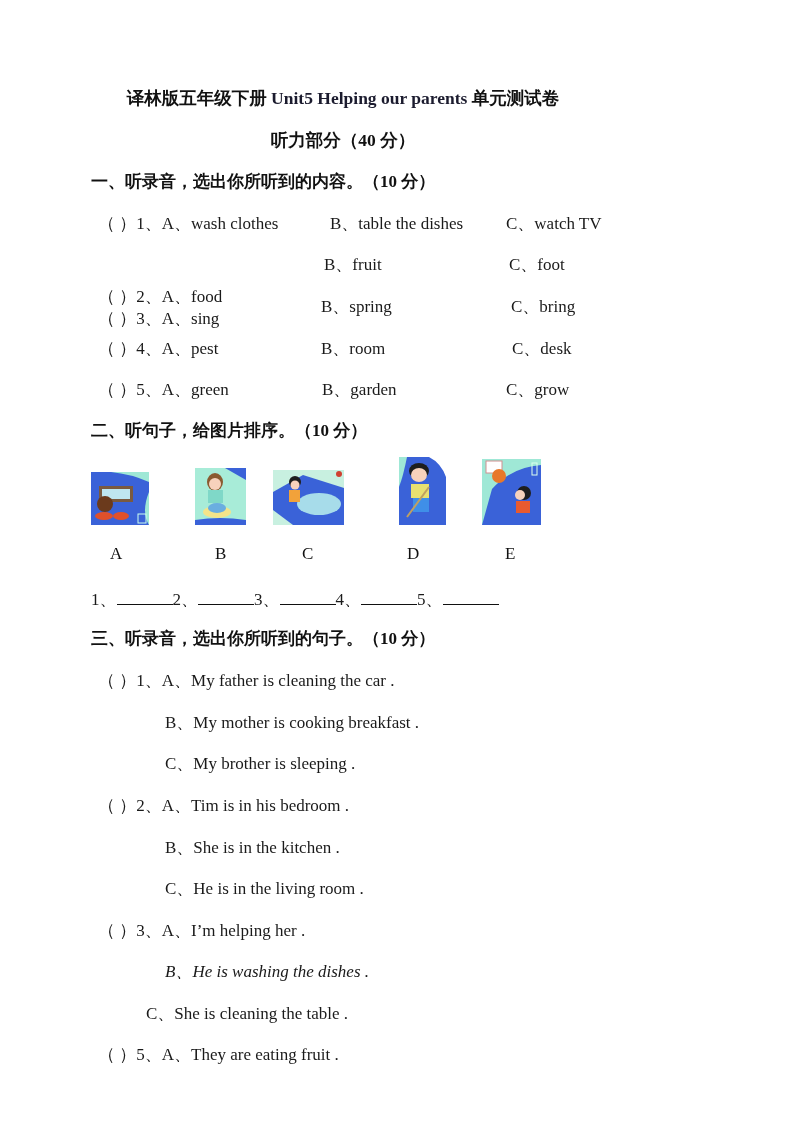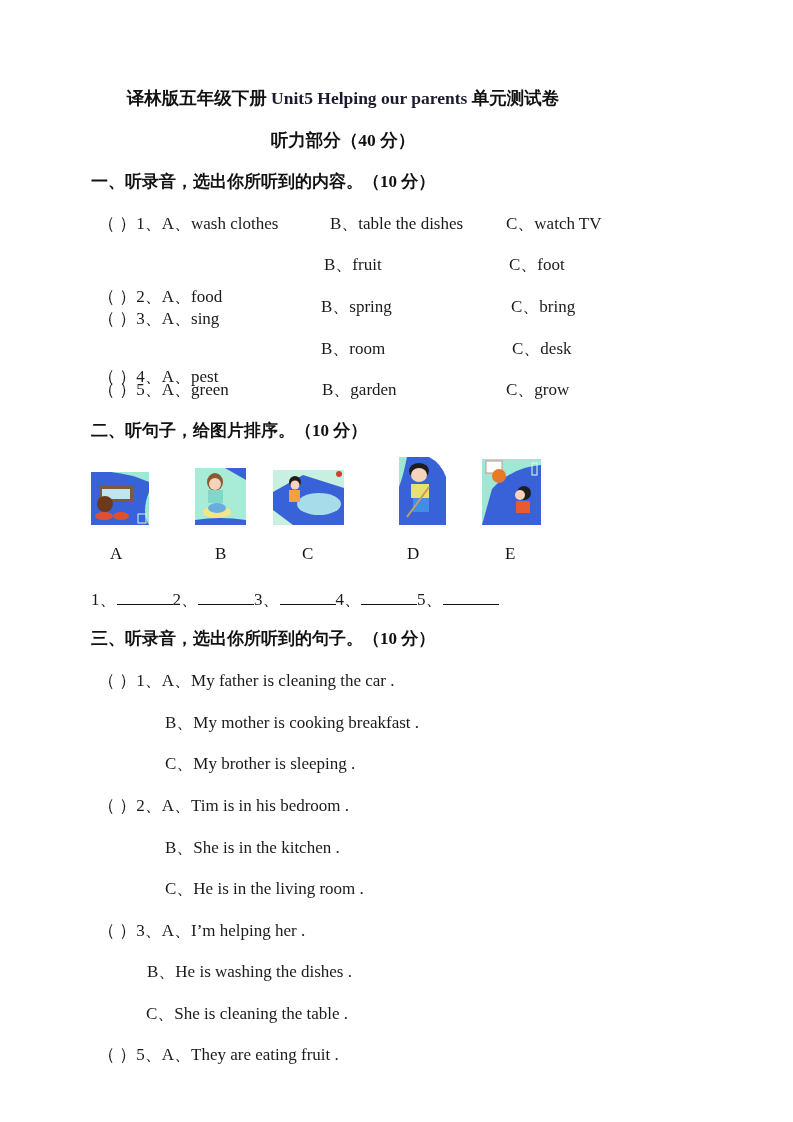--- a/index.html
+++ b/index.html
@@ -35,21 +35,21 @@
   <div class="abs line" style="top:253px; left:98px;margin-top:32px;">（    ）2、A、food</div>
   <div class="abs line" style="top:253px; left:324px;">B、fruit</div>
   <div class="abs line" style="top:253px; left:509px;">C、foot</div>
 </div>
 <div>
   <div class="abs line" style="top:295px; left:98px;margin-top:12px;">（    ）3、A、sing</div>
   <div class="abs line" style="top:295px; left:321px;">B、spring</div>
   <div class="abs line" style="top:295px; left:511px;">C、bring</div>
 </div>
 <div>
-  <div class="abs line" style="top:337px; left:98px;margin-top:28px;">（    ）4、A、pest</div>
+  <div class="abs line" style="top:337px; left:98px;">（    ）4、A、pest</div>
   <div class="abs line" style="top:337px; left:321px;">B、room</div>
   <div class="abs line" style="top:337px; left:512px;">C、desk</div>
 </div>
 <div>
   <div class="abs line" style="top:378px; left:98px;">（    ）5、A、green</div>
   <div class="abs line" style="top:378px; left:322px;">B、garden</div>
   <div class="abs line" style="top:378px; left:506px;">C、grow</div>
 </div>
 
 <div class="abs sec" style="top:419px;">二、听句子，给图片排序。（10 分）</div>
@@ -128,16 +128,16 @@
 
 <div class="abs line" style="top:669px; left:98px;">（    ）1、A、My father is cleaning the car .</div>
 <div class="abs line" style="top:711px; left:165px;">B、My mother is cooking breakfast .</div>
 <div class="abs line" style="top:752px; left:165px;">C、My brother is sleeping .</div>
 
 <div class="abs line" style="top:794px; left:98px;">（    ）2、A、Tim is in his bedroom .</div>
 <div class="abs line" style="top:836px; left:165px;">B、She is in the kitchen .</div>
 <div class="abs line" style="top:877px; left:165px;">C、He is in the living room .</div>
 
 <div class="abs line" style="top:919px; left:98px;">（    ）3、A、I’m helping her .</div>
-<div class="abs line" style="top:960px; left:147px;">B、He is washing the dishes .</div>
+<div class="abs line" style="top:960px; left:165px;font-style:italic;">B、He is washing the dishes .</div>
 <div class="abs line" style="top:1002px; left:146px;">C、She is cleaning the table .</div>
 
 <div class="abs line" style="top:1043px; left:98px;">（    ）5、A、They are eating fruit .</div>
 
 </body></html>

